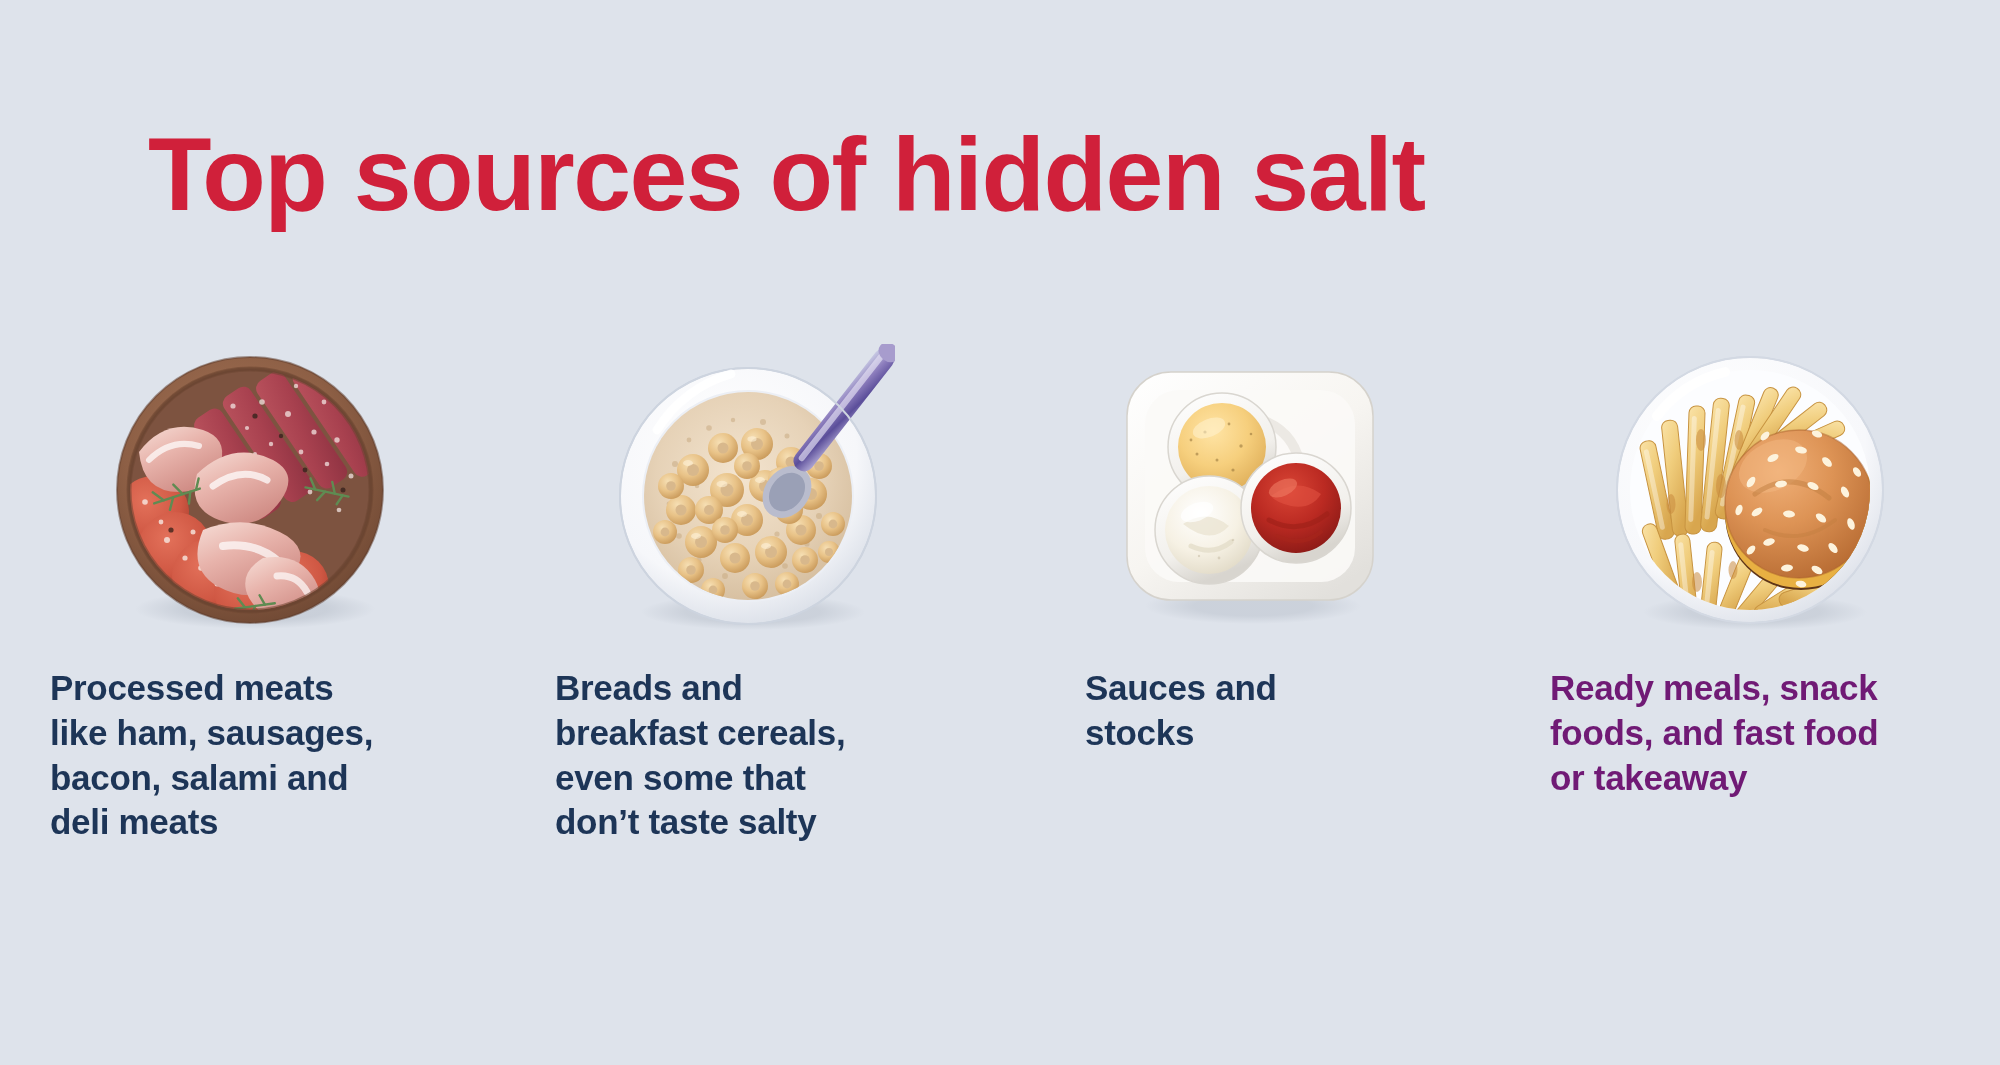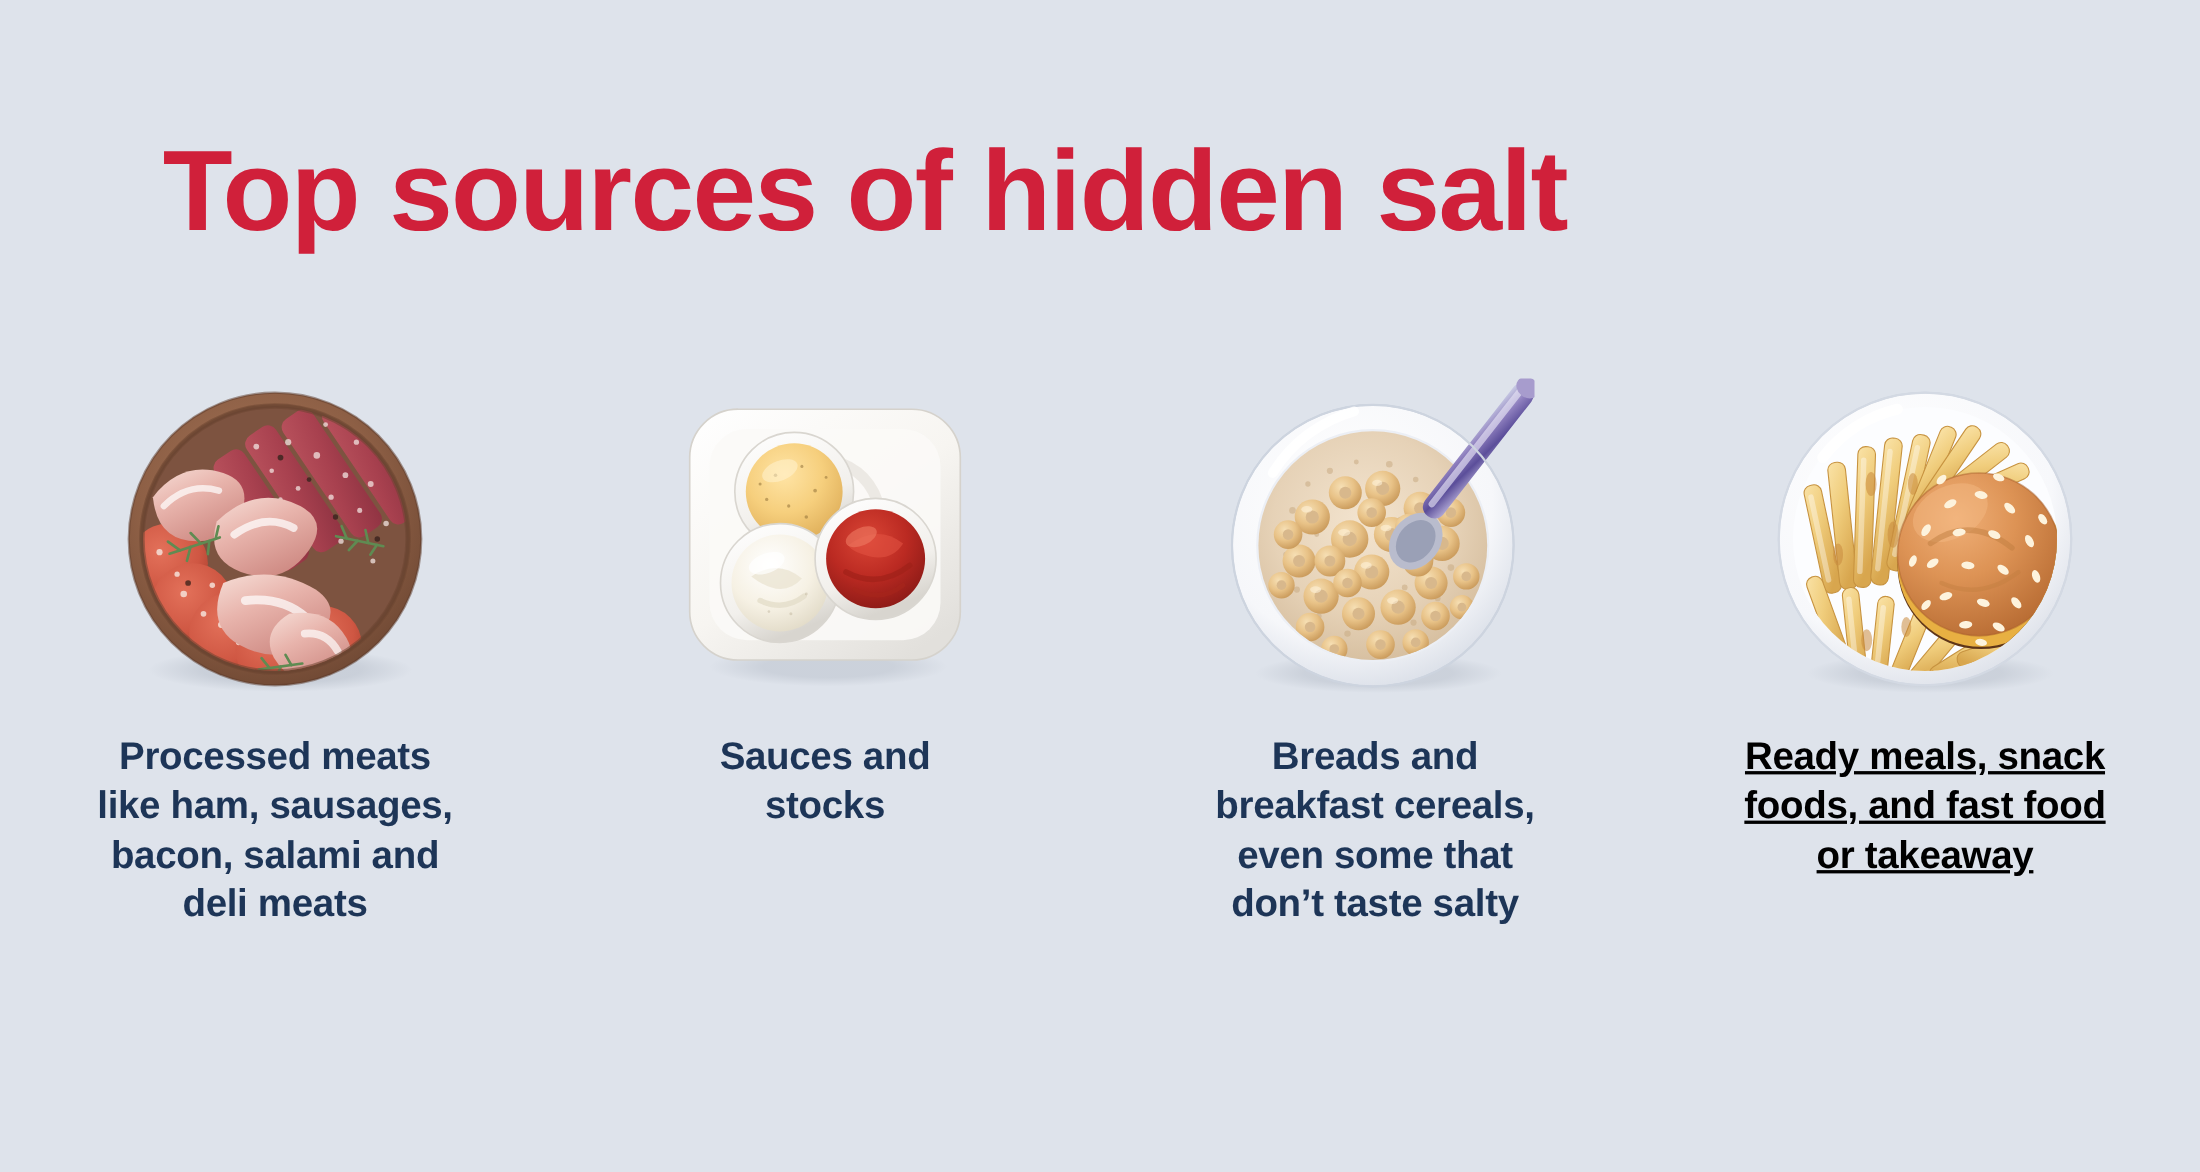--- a/index.html
+++ b/index.html
@@ -43,21 +43,20 @@
     width:300px;height:290px;
     display:flex;align-items:center;justify-content:center;
   }
   .imgwrap svg{display:block;}
   .caption{
     margin-top:32px;
     color:#1d3557;
     font-size:35px;
     font-weight:bold;
     line-height:1.28;
-    text-align:center;
     letter-spacing:-0.3px;
     width:390px;
     white-space:pre-line;
   }
   .col-1 .caption{width:400px;}
   .col-2 .caption{width:390px;}
   .col-3 .caption{width:330px;}
   .col-4 .caption{width:400px;}
 </style>
 </head>
@@ -210,110 +209,20 @@
             </g>
           </g>
 
           <circle cx="145" cy="146" r="121" fill="none" stroke="#6b4531" stroke-width="5" opacity="0.55"></circle>
         </svg>
       </div>
       <div class="caption" style="color: rgb(29, 53, 87);">Processed meats
 like ham, sausages,
 bacon, salami and
 deli meats</div>
-    </div>
-
-    <div class="col col-3">
-      <div class="imgwrap">
-        <svg width="290" height="290" viewBox="0 0 290 290">
-          <defs>
-            <linearGradient id="plateG" x1="0" y1="0" x2="0.8" y2="1">
-              <stop offset="0%" stop-color="#ffffff"></stop>
-              <stop offset="55%" stop-color="#f7f5f1"></stop>
-              <stop offset="100%" stop-color="#e2e0dc"></stop>
-            </linearGradient>
-            <radialGradient id="shadow3" cx="50%" cy="50%" r="50%">
-              <stop offset="55%" stop-color="#b9c0cb" stop-opacity="0.5"></stop>
-              <stop offset="100%" stop-color="#b9c0cb" stop-opacity="0"></stop>
-            </radialGradient>
-            <radialGradient id="mustardG" cx="40%" cy="32%" r="72%">
-              <stop offset="0%" stop-color="#ffe4a5"></stop>
-              <stop offset="55%" stop-color="#f6cf7d"></stop>
-              <stop offset="100%" stop-color="#e0b05b"></stop>
-            </radialGradient>
-            <radialGradient id="ketchupG" cx="42%" cy="30%" r="72%">
-              <stop offset="0%" stop-color="#d94535"></stop>
-              <stop offset="55%" stop-color="#bb2a22"></stop>
-              <stop offset="100%" stop-color="#8e1b17"></stop>
-            </radialGradient>
-            <radialGradient id="mayoG" cx="40%" cy="32%" r="72%">
-              <stop offset="0%" stop-color="#ffffff"></stop>
-              <stop offset="60%" stop-color="#f6f1e4"></stop>
-              <stop offset="100%" stop-color="#e2dbc8"></stop>
-            </radialGradient>
-            <linearGradient id="cupG" x1="0" y1="0" x2="0.4" y2="1">
-              <stop offset="0%" stop-color="#ffffff"></stop>
-              <stop offset="70%" stop-color="#f2f0ec"></stop>
-              <stop offset="100%" stop-color="#d8d5cf"></stop>
-            </linearGradient>
-          </defs>
-
-          <ellipse cx="148" cy="262" rx="108" ry="18" fill="url(#shadow3)"></ellipse>
-
-          <rect x="22" y="28" width="246" height="228" rx="44" fill="url(#plateG)"></rect>
-          <rect x="22" y="28" width="246" height="228" rx="44" fill="none" stroke="#d5d2cc" stroke-width="1.5"></rect>
-          <rect x="40" y="46" width="210" height="192" rx="34" fill="#fbfaf7" opacity="0.9"></rect>
-          <path d="M150 74 q40 10 46 52 q6 44 -34 66" fill="none" stroke="#e8e5df" stroke-width="10" stroke-linecap="round" opacity="0.8"></path>
-
-          <g>
-            <circle cx="117" cy="103" r="54" fill="url(#cupG)"></circle>
-            <circle cx="117" cy="103" r="54" fill="none" stroke="#d9d6d0" stroke-width="1.5"></circle>
-            <circle cx="117" cy="103" r="44" fill="url(#mustardG)"></circle>
-            <g fill="#8a6a33" opacity="0.5">
-              <circle cx="100" cy="88" r="1.6"></circle>
-                <circle cx="124" cy="80" r="1.4"></circle>
-              <circle cx="136" cy="102" r="1.7"></circle>
-                <circle cx="112" cy="116" r="1.5"></circle>
-              <circle cx="92" cy="110" r="1.5"></circle>
-                <circle cx="128" cy="126" r="1.6"></circle>
-              <circle cx="104" cy="134" r="1.4"></circle>
-                <circle cx="146" cy="90" r="1.3"></circle>
-              <circle cx="86" cy="96" r="1.4"></circle>
-                <circle cx="118" cy="142" r="1.3"></circle>
-            </g>
-            <ellipse cx="104" cy="84" rx="17" ry="9" transform="rotate(-22 104 84)" fill="#fff3cf" opacity="0.55"></ellipse>
-          </g>
-
-          <g>
-            <circle cx="104" cy="186" r="54" fill="url(#cupG)"></circle>
-            <circle cx="104" cy="186" r="54" fill="none" stroke="#d9d6d0" stroke-width="1.5"></circle>
-            <circle cx="104" cy="186" r="44" fill="url(#mayoG)"></circle>
-            <path d="M78 180 q24 -16 46 2 q-18 20 -46 -2z" fill="#eae3d0" opacity="0.75"></path>
-            <path d="M86 202 q22 10 40 -4" fill="none" stroke="#e4ddc9" stroke-width="5" stroke-linecap="round" opacity="0.8"></path>
-            <g fill="#bfb49a" opacity="0.45">
-              <circle cx="114" cy="214" r="1.4"></circle>
-                <circle cx="94" cy="212" r="1.2"></circle>
-              <circle cx="128" cy="196" r="1.3"></circle>
-            </g>
-            <ellipse cx="92" cy="168" rx="17" ry="9" transform="rotate(-20 92 168)" fill="#ffffff" opacity="0.7"></ellipse>
-          </g>
-
-          <g>
-            <circle cx="191" cy="164" r="55" fill="url(#cupG)"></circle>
-            <circle cx="191" cy="164" r="55" fill="none" stroke="#d9d6d0" stroke-width="1.5"></circle>
-            <circle cx="191" cy="164" r="45" fill="url(#ketchupG)"></circle>
-            <path d="M166 152 q26 -20 50 -2 q-10 16 -30 12 q-16 -4 -20 -10z" fill="#e35443" opacity="0.55"></path>
-            <path d="M164 176 q30 16 58 -6" fill="none" stroke="#9e2119" stroke-width="5" stroke-linecap="round" opacity="0.65"></path>
-            <path d="M172 192 q24 12 44 -4" fill="none" stroke="#a8261c" stroke-width="4" stroke-linecap="round" opacity="0.55"></path>
-            <ellipse cx="178" cy="144" rx="15" ry="8" transform="rotate(-24 178 144)" fill="#ef7a62" opacity="0.6"></ellipse>
-          </g>
-        </svg>
-      </div>
-      <div class="caption" style="color: rgb(29, 53, 87);">Sauces and
-stocks</div>
     </div>
 
     <div class="col col-2">
       <div class="imgwrap">
         <svg width="290" height="290" viewBox="0 0 290 290">
           <defs>
             <radialGradient id="bowlOuter" cx="42%" cy="34%" r="70%">
               <stop offset="0%" stop-color="#ffffff"></stop>
               <stop offset="72%" stop-color="#f6f7fa"></stop>
               <stop offset="100%" stop-color="#d9dee7"></stop>
@@ -464,20 +373,110 @@
           <circle cx="143" cy="152" r="128" fill="none" stroke="#cdd4df" stroke-width="2"></circle>
           <path d="M52 86 a128 128 0 0 1 74 -56" fill="none" stroke="#ffffff" stroke-width="9" stroke-linecap="round" opacity="0.85"></path>
         </svg>
       </div>
       <div class="caption" style="color: rgb(29, 53, 87);">Breads and
 breakfast cereals,
 even some that
 don’t taste salty</div>
     </div>
 
+    <div class="col col-3">
+      <div class="imgwrap">
+        <svg width="290" height="290" viewBox="0 0 290 290">
+          <defs>
+            <linearGradient id="plateG" x1="0" y1="0" x2="0.8" y2="1">
+              <stop offset="0%" stop-color="#ffffff"></stop>
+              <stop offset="55%" stop-color="#f7f5f1"></stop>
+              <stop offset="100%" stop-color="#e2e0dc"></stop>
+            </linearGradient>
+            <radialGradient id="shadow3" cx="50%" cy="50%" r="50%">
+              <stop offset="55%" stop-color="#b9c0cb" stop-opacity="0.5"></stop>
+              <stop offset="100%" stop-color="#b9c0cb" stop-opacity="0"></stop>
+            </radialGradient>
+            <radialGradient id="mustardG" cx="40%" cy="32%" r="72%">
+              <stop offset="0%" stop-color="#ffe4a5"></stop>
+              <stop offset="55%" stop-color="#f6cf7d"></stop>
+              <stop offset="100%" stop-color="#e0b05b"></stop>
+            </radialGradient>
+            <radialGradient id="ketchupG" cx="42%" cy="30%" r="72%">
+              <stop offset="0%" stop-color="#d94535"></stop>
+              <stop offset="55%" stop-color="#bb2a22"></stop>
+              <stop offset="100%" stop-color="#8e1b17"></stop>
+            </radialGradient>
+            <radialGradient id="mayoG" cx="40%" cy="32%" r="72%">
+              <stop offset="0%" stop-color="#ffffff"></stop>
+              <stop offset="60%" stop-color="#f6f1e4"></stop>
+              <stop offset="100%" stop-color="#e2dbc8"></stop>
+            </radialGradient>
+            <linearGradient id="cupG" x1="0" y1="0" x2="0.4" y2="1">
+              <stop offset="0%" stop-color="#ffffff"></stop>
+              <stop offset="70%" stop-color="#f2f0ec"></stop>
+              <stop offset="100%" stop-color="#d8d5cf"></stop>
+            </linearGradient>
+          </defs>
+
+          <ellipse cx="148" cy="262" rx="108" ry="18" fill="url(#shadow3)"></ellipse>
+
+          <rect x="22" y="28" width="246" height="228" rx="44" fill="url(#plateG)"></rect>
+          <rect x="22" y="28" width="246" height="228" rx="44" fill="none" stroke="#d5d2cc" stroke-width="1.5"></rect>
+          <rect x="40" y="46" width="210" height="192" rx="34" fill="#fbfaf7" opacity="0.9"></rect>
+          <path d="M150 74 q40 10 46 52 q6 44 -34 66" fill="none" stroke="#e8e5df" stroke-width="10" stroke-linecap="round" opacity="0.8"></path>
+
+          <g>
+            <circle cx="117" cy="103" r="54" fill="url(#cupG)"></circle>
+            <circle cx="117" cy="103" r="54" fill="none" stroke="#d9d6d0" stroke-width="1.5"></circle>
+            <circle cx="117" cy="103" r="44" fill="url(#mustardG)"></circle>
+            <g fill="#8a6a33" opacity="0.5">
+              <circle cx="100" cy="88" r="1.6"></circle>
+                <circle cx="124" cy="80" r="1.4"></circle>
+              <circle cx="136" cy="102" r="1.7"></circle>
+                <circle cx="112" cy="116" r="1.5"></circle>
+              <circle cx="92" cy="110" r="1.5"></circle>
+                <circle cx="128" cy="126" r="1.6"></circle>
+              <circle cx="104" cy="134" r="1.4"></circle>
+                <circle cx="146" cy="90" r="1.3"></circle>
+              <circle cx="86" cy="96" r="1.4"></circle>
+                <circle cx="118" cy="142" r="1.3"></circle>
+            </g>
+            <ellipse cx="104" cy="84" rx="17" ry="9" transform="rotate(-22 104 84)" fill="#fff3cf" opacity="0.55"></ellipse>
+          </g>
+
+          <g>
+            <circle cx="104" cy="186" r="54" fill="url(#cupG)"></circle>
+            <circle cx="104" cy="186" r="54" fill="none" stroke="#d9d6d0" stroke-width="1.5"></circle>
+            <circle cx="104" cy="186" r="44" fill="url(#mayoG)"></circle>
+            <path d="M78 180 q24 -16 46 2 q-18 20 -46 -2z" fill="#eae3d0" opacity="0.75"></path>
+            <path d="M86 202 q22 10 40 -4" fill="none" stroke="#e4ddc9" stroke-width="5" stroke-linecap="round" opacity="0.8"></path>
+            <g fill="#bfb49a" opacity="0.45">
+              <circle cx="114" cy="214" r="1.4"></circle>
+                <circle cx="94" cy="212" r="1.2"></circle>
+              <circle cx="128" cy="196" r="1.3"></circle>
+            </g>
+            <ellipse cx="92" cy="168" rx="17" ry="9" transform="rotate(-20 92 168)" fill="#ffffff" opacity="0.7"></ellipse>
+          </g>
+
+          <g>
+            <circle cx="191" cy="164" r="55" fill="url(#cupG)"></circle>
+            <circle cx="191" cy="164" r="55" fill="none" stroke="#d9d6d0" stroke-width="1.5"></circle>
+            <circle cx="191" cy="164" r="45" fill="url(#ketchupG)"></circle>
+            <path d="M166 152 q26 -20 50 -2 q-10 16 -30 12 q-16 -4 -20 -10z" fill="#e35443" opacity="0.55"></path>
+            <path d="M164 176 q30 16 58 -6" fill="none" stroke="#9e2119" stroke-width="5" stroke-linecap="round" opacity="0.65"></path>
+            <path d="M172 192 q24 12 44 -4" fill="none" stroke="#a8261c" stroke-width="4" stroke-linecap="round" opacity="0.55"></path>
+            <ellipse cx="178" cy="144" rx="15" ry="8" transform="rotate(-24 178 144)" fill="#ef7a62" opacity="0.6"></ellipse>
+          </g>
+        </svg>
+      </div>
+      <div class="caption" style="color: rgb(29, 53, 87);">Sauces and
+stocks</div>
+    </div>
+
     <div class="col col-4">
       <div class="imgwrap">
         <svg width="290" height="290" viewBox="0 0 290 290">
           <defs>
             <radialGradient id="plate4" cx="40%" cy="32%" r="72%">
               <stop offset="0%" stop-color="#ffffff"></stop>
               <stop offset="74%" stop-color="#f7f8fb"></stop>
               <stop offset="100%" stop-color="#dde1e9"></stop>
             </radialGradient>
             <radialGradient id="shadow4" cx="50%" cy="50%" r="50%">
@@ -577,19 +576,19 @@
                 <ellipse cx="252" cy="128" rx="5.4" ry="3.2" transform="rotate(54 252 128)"></ellipse>
                 <ellipse cx="146" cy="206" rx="5.4" ry="3.2" transform="rotate(-48 146 206)"></ellipse>
                 <ellipse cx="196" cy="240" rx="5.4" ry="3.2" transform="rotate(10 196 240)"></ellipse>
               </g>
             </g>
           </g>
 
           <circle cx="145" cy="146" r="133" fill="none" stroke="#d3d9e3" stroke-width="2"></circle>
         </svg>
       </div>
-      <div class="caption" style="color: #000000; text-decoration: underline;">Ready meals, snack
+      <div class="caption" style="color: #701a75;">Ready meals, snack
 foods, and fast food
 or takeaway</div>
     </div>
 
   </div>
 </div>
 
 </body></html>

